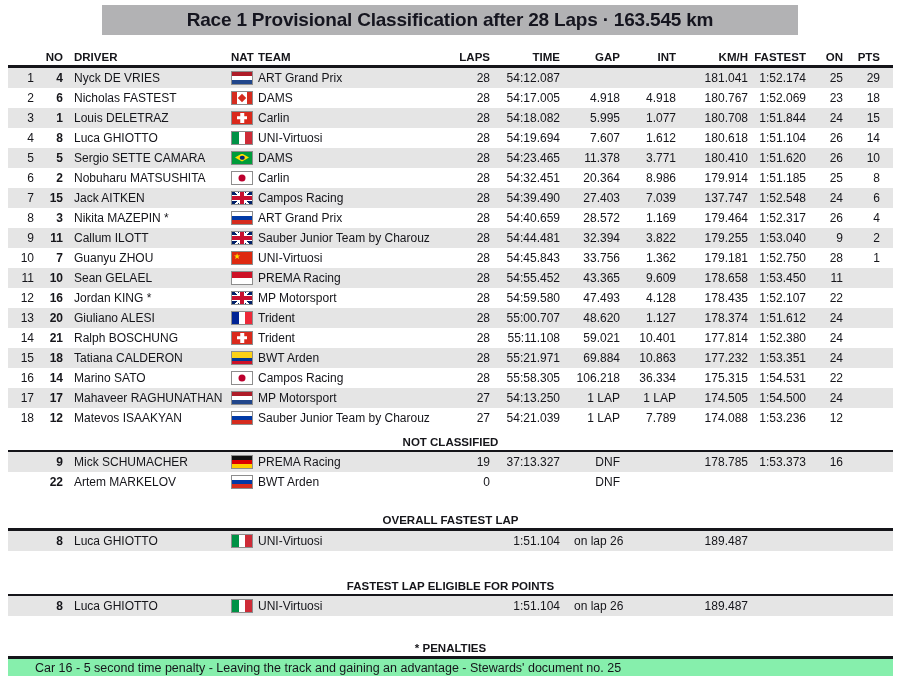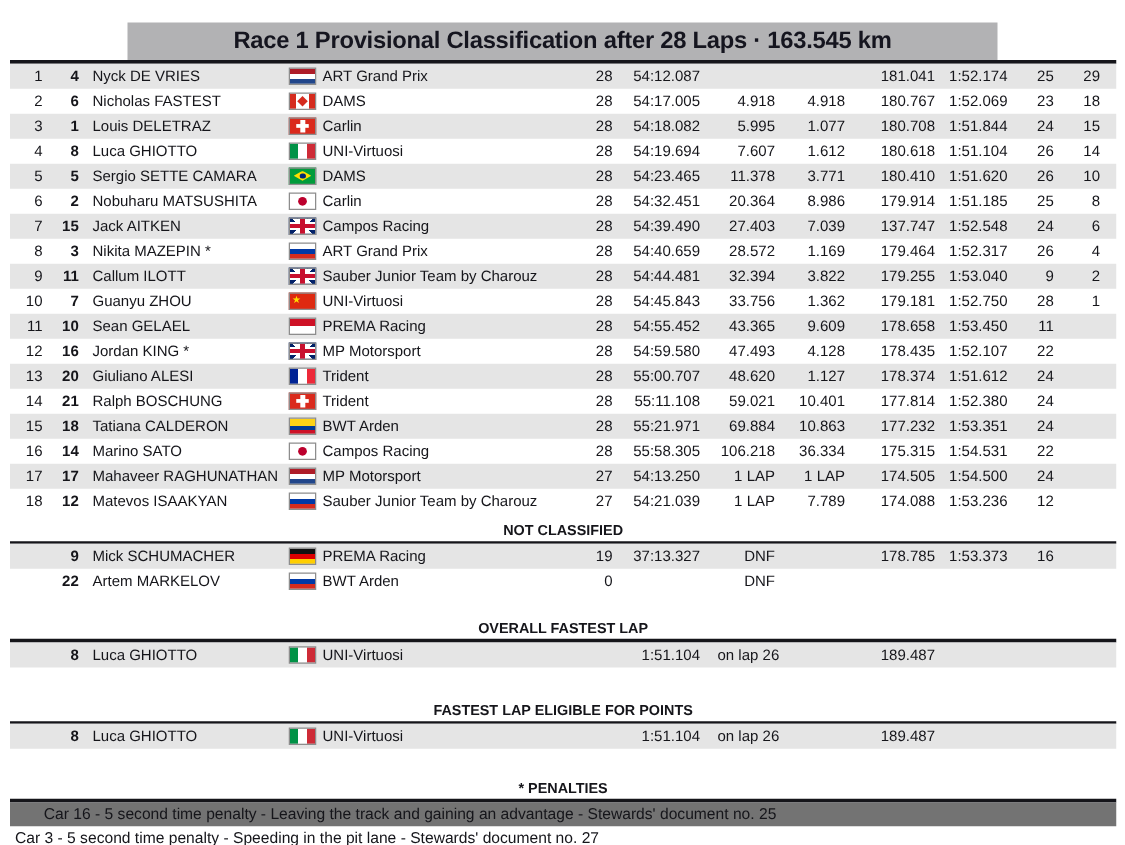--- a/index.html
+++ b/index.html
@@ -2,21 +2,21 @@
 <html><head>
 <meta charset="utf-8">
 <style>
   * { margin:0; padding:0; box-sizing:border-box; }
   body { background:#fff; }
   .page {
     width:900px; height:676px; background:#ffffff; position:relative;
     font-family:"Liberation Sans", sans-serif; color:#15151a; overflow:hidden;
   }
   .title-bar {
-    width:696px; height:30px; margin:18px auto 0 auto; background:#b2b2b4;
+    width:696px; height:30px; margin:5px auto 0 auto; background:#b2b2b4;
     display:flex; align-items:center; justify-content:center;
   }
   .title-bar .title { font-size:19px; font-weight:bold; letter-spacing:-0.2px; color:#15151f; }
 
   .table-area { width:885px; margin-left:8px; }
 
   .row {
     display:grid;
     grid-template-columns:26px 29px 168px 27px 187px 45px 70px 60px 56px 72px 58px 37px 37px;
     padding-right:21px; height:19.8px; align-items:center; font-size:12px;
@@ -40,21 +40,21 @@
   .section-heading {
     width:885px; margin-left:8px; height:16px; text-align:center;
     font-size:11.5px; font-weight:bold; display:flex; align-items:center; justify-content:center;
   }
   .mt6 { margin-top:6px; } .mt20 { margin-top:20px; } .mt10 { margin-top:27px; } .mt24 { margin-top:24px; }
 
   .penalty-row {
     width:885px; margin-left:8px; height:19px; display:flex; align-items:center;
     font-size:12.5px; padding-left:4px; white-space:nowrap;
   }
-  .penalty-row.striped { background:#737373;padding-left:27px; }
+  .penalty-row.striped { background:#86efac;padding-left:27px; }
 
   
   .flag {
     width:22px; height:14px; border:1px solid #8d8d8d; position:relative; display:inline-block;
     background-color:#fff; flex:0 0 auto;
   }
   .flag-ned { background:linear-gradient(to bottom,#AE1C28 0 33.4%,#fff 33.4% 66.7%,#21468B 66.7% 100%); }
   .flag-rus { background:linear-gradient(to bottom,#fff 0 33.4%,#0039A6 33.4% 66.7%,#D52B1E 66.7% 100%); }
   .flag-ger { background:linear-gradient(to bottom,#111 0 33.4%,#DD0000 33.4% 66.7%,#FFCE00 66.7% 100%); }
   .flag-ina { background:linear-gradient(to bottom,#CE1126 0 50%,#fff 50% 100%); }
@@ -89,20 +89,37 @@
 </style>
 </head>
 <body>
 
 <div class="page">
 
   <div class="title-bar">
     <span class="title">Race 1 Provisional Classification after 28 Laps · 163.545 km</span>
   </div>
 
+  <div class="table-area">
+    <div class="row header-row" id="header-row">
+        <span class="c c-pos"></span>
+        <span class="c c-no">NO</span>
+        <span class="c c-driver">DRIVER</span>
+        <span class="c" style="padding-left: 0px;">NAT</span>
+        <span class="c c-team">TEAM</span>
+        <span class="c c-laps">LAPS</span>
+        <span class="c c-time">TIME</span>
+        <span class="c c-gap">GAP</span>
+        <span class="c c-int">INT</span>
+        <span class="c c-kmh">KM/H</span>
+        <span class="c c-fastest">FASTEST</span>
+        <span class="c c-on">ON</span>
+        <span class="c c-pts">PTS</span>
+      </div>
+  </div>
   <div class="thick-line"></div>
   <div class="table-area" id="main-rows">
       <div class="row tall striped">
         <span class="c c-pos">1</span>
         <span class="c c-no">4</span>
         <span class="c c-driver">Nyck DE VRIES</span>
         <span class="c c-nat">
           <span class="flag flag-ned"></span>
         </span>
         <span class="c c-team">ART Grand Prix</span>

